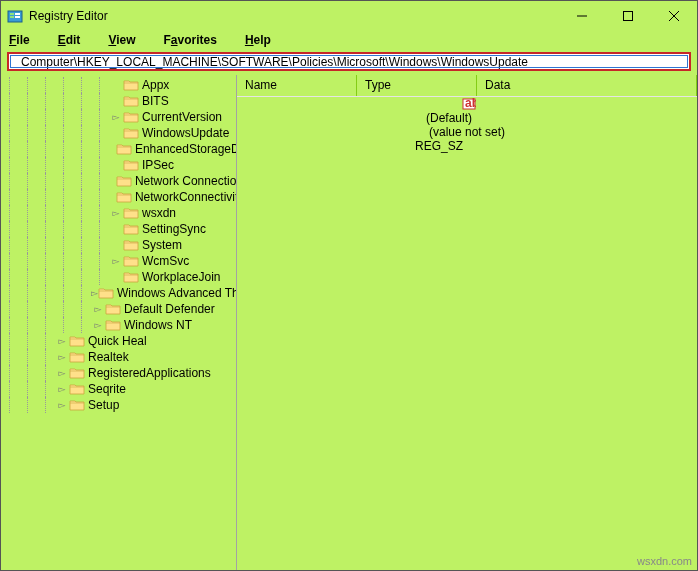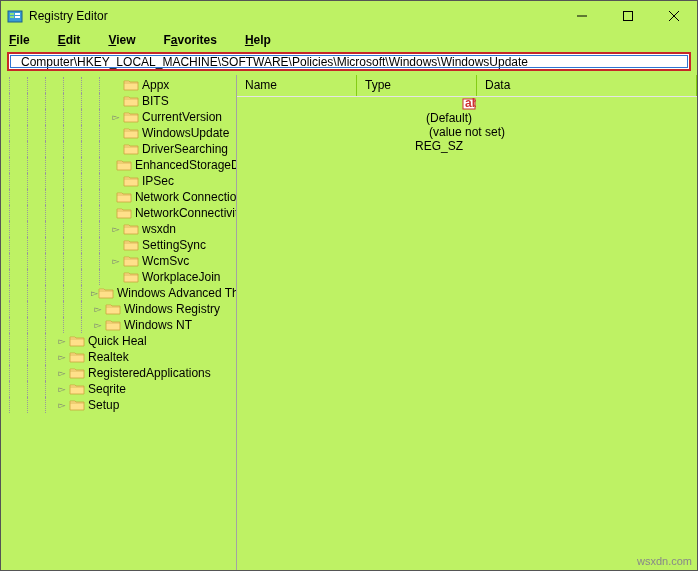--- a/index.html
+++ b/index.html
@@ -164,36 +164,20 @@
               <span class="vbar"></span>
               <span class="vbar"></span>
               <span class="vbar"></span>
               <span class="vbar"></span>
             </span>
             <span class="expander blank">▻</span>
             <svg class="folder-icon" viewBox="0 0 16 14">
               <path d="M1 3 L1 12 L15 12 L15 4 L7 4 L6 3 Z" fill="#ffe08a" stroke="#caa53d" stroke-width="0.8"></path>
               <path d="M1 5 L15 5" stroke="#caa53d" stroke-width="0.6"></path>
             </svg>
-            <span class="tree-label">DriverSearching</span>
-          </div>
-          <div class="tree-row">
-            <span class="indent">
-              <span class="vbar"></span>
-              <span class="vbar"></span>
-              <span class="vbar"></span>
-              <span class="vbar"></span>
-              <span class="vbar"></span>
-              <span class="vbar"></span>
-            </span>
-            <span class="expander blank">▻</span>
-            <svg class="folder-icon" viewBox="0 0 16 14">
-              <path d="M1 3 L1 12 L15 12 L15 4 L7 4 L6 3 Z" fill="#ffe08a" stroke="#caa53d" stroke-width="0.8"></path>
-              <path d="M1 5 L15 5" stroke="#caa53d" stroke-width="0.6"></path>
-            </svg>
             <span class="tree-label">EnhancedStorageDevices</span>
           </div>
           <div class="tree-row">
             <span class="indent">
               <span class="vbar"></span>
               <span class="vbar"></span>
               <span class="vbar"></span>
               <span class="vbar"></span>
               <span class="vbar"></span>
               <span class="vbar"></span>
@@ -271,20 +255,36 @@
           </div>
           <div class="tree-row">
             <span class="indent">
               <span class="vbar"></span>
               <span class="vbar"></span>
               <span class="vbar"></span>
               <span class="vbar"></span>
               <span class="vbar"></span>
               <span class="vbar"></span>
             </span>
+            <span class="expander blank">▻</span>
+            <svg class="folder-icon" viewBox="0 0 16 14">
+              <path d="M1 3 L1 12 L15 12 L15 4 L7 4 L6 3 Z" fill="#ffe08a" stroke="#caa53d" stroke-width="0.8"></path>
+              <path d="M1 5 L15 5" stroke="#caa53d" stroke-width="0.6"></path>
+            </svg>
+            <span class="tree-label">System</span>
+          </div>
+          <div class="tree-row">
+            <span class="indent">
+              <span class="vbar"></span>
+              <span class="vbar"></span>
+              <span class="vbar"></span>
+              <span class="vbar"></span>
+              <span class="vbar"></span>
+              <span class="vbar"></span>
+            </span>
             <span class="expander">▻</span>
             <svg class="folder-icon" viewBox="0 0 16 14">
               <path d="M1 3 L1 12 L15 12 L15 4 L7 4 L6 3 Z" fill="#ffe08a" stroke="#caa53d" stroke-width="0.8"></path>
               <path d="M1 5 L15 5" stroke="#caa53d" stroke-width="0.6"></path>
             </svg>
             <span class="tree-label">WcmSvc</span>
           </div>
           <div class="tree-row">
             <span class="indent">
               <span class="vbar"></span>
@@ -322,21 +322,21 @@
               <span class="vbar"></span>
               <span class="vbar"></span>
               <span class="vbar"></span>
               <span class="vbar"></span>
             </span>
             <span class="expander">▻</span>
             <svg class="folder-icon" viewBox="0 0 16 14">
               <path d="M1 3 L1 12 L15 12 L15 4 L7 4 L6 3 Z" fill="#ffe08a" stroke="#caa53d" stroke-width="0.8"></path>
               <path d="M1 5 L15 5" stroke="#caa53d" stroke-width="0.6"></path>
             </svg>
-            <span class="tree-label">Windows Registry</span>
+            <span class="tree-label">Default Defender</span>
           </div>
           <div class="tree-row">
             <span class="indent">
               <span class="vbar"></span>
               <span class="vbar"></span>
               <span class="vbar"></span>
               <span class="vbar"></span>
               <span class="vbar"></span>
             </span>
             <span class="expander">▻</span>

